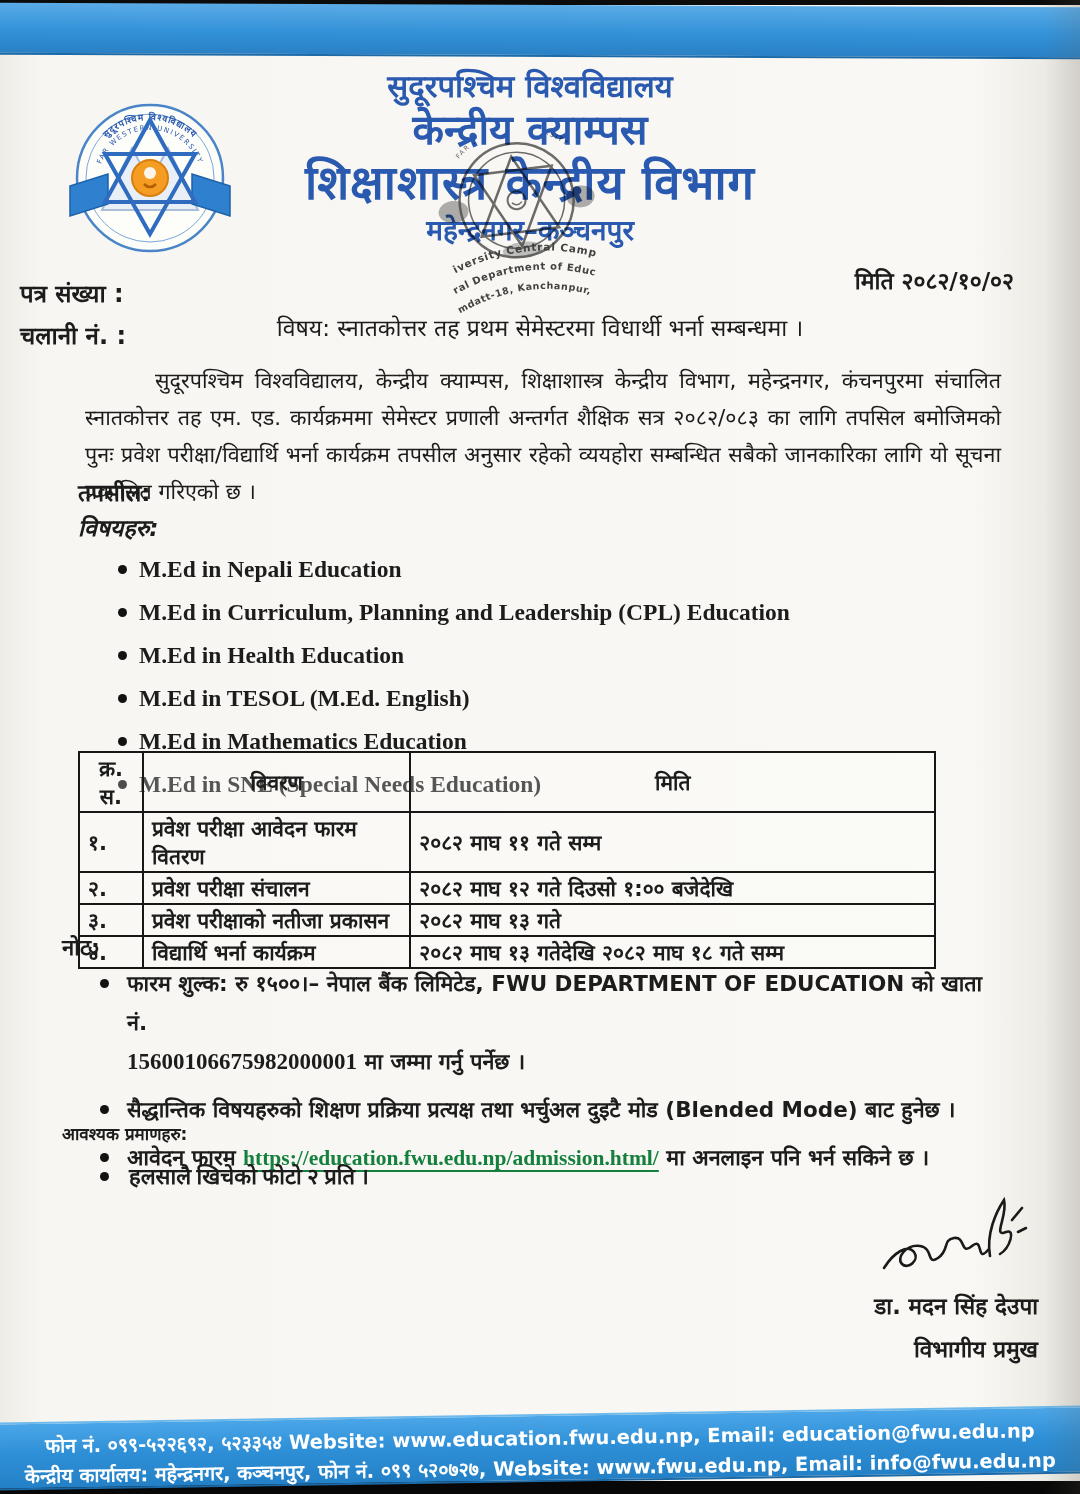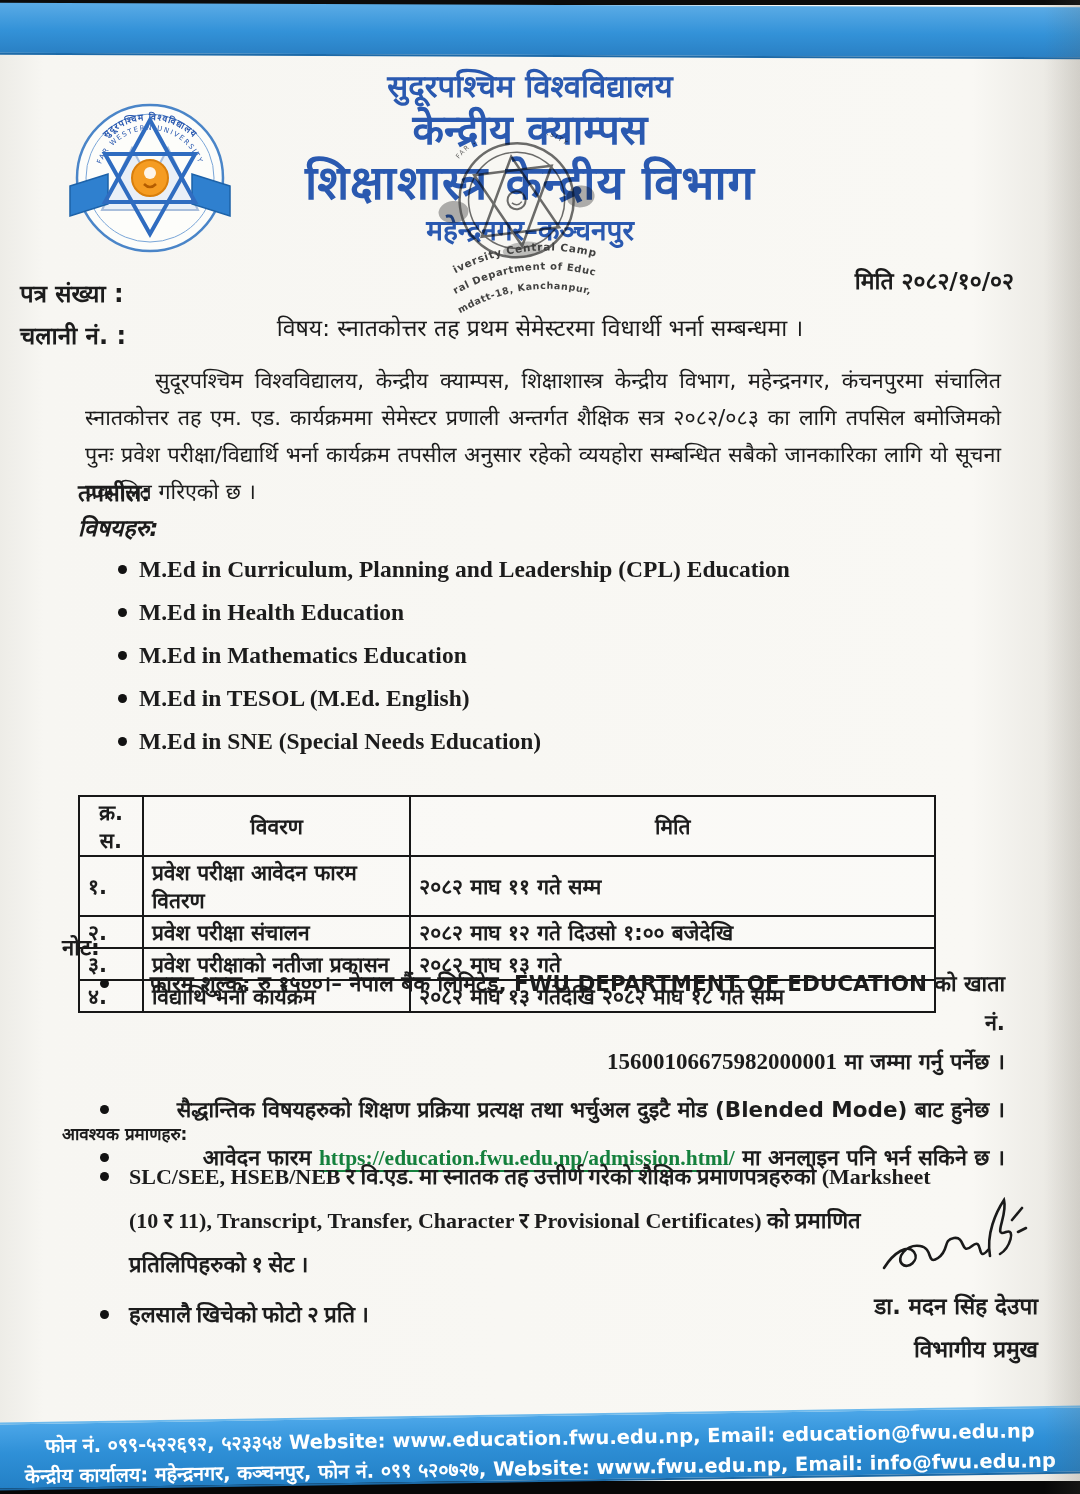--- a/index.html
+++ b/index.html
@@ -35,33 +35,33 @@
   .para{left:85px;width:916px;top:362px;font-size:21.5px;line-height:37px;
     text-align:justify;text-indent:70px;}
   .h-details{left:78px;top:476px;font-size:23px;font-weight:bold;}
   .h-subjects{left:78px;top:511px;font-size:23px;font-weight:bold;font-style:italic;}
   
   .subjects{left:118px;top:548px;}
   .subjects .item{display:flex;align-items:center;gap:12px;height:43px;
     font-family:"Liberation Serif","DejaVu Serif",serif;font-weight:bold;font-size:23.5px;}
   .dot{width:9px;height:9px;border-radius:50%;background:#121212;flex:0 0 auto;}
   
-  table.sched{left:78px;top:795px;width:858px;position:absolute;border-collapse:collapse;
+  table.sched{left:78px;top:751px;width:858px;position:absolute;border-collapse:collapse;
     background:rgba(255,255,255,0.25);}
   table.sched th,table.sched td{border:2px solid #171717;font-size:21px;font-weight:bold;
     padding:1px 8px;height:27px;vertical-align:middle;}
   table.sched th{text-align:center;}
   table.sched td{text-align:left;}
   td.ser{text-align:left;padding-left:10px;}
   col.c1{width:64px;} col.c2{width:268px;} col.c3{width:526px;}
   
   .h-note{left:62px;top:931px;font-size:22px;font-weight:bold;}
   .notes{left:100px;top:964px;width:905px;}
   .note{display:flex;gap:18px;font-size:21.5px;line-height:39px;margin-bottom:9px;font-weight:bold;}
-  .note .txt{flex:1;text-align:right;}
+  .note .txt{flex:1;}
   .note .dot{margin-top:15px;}
   .acct{font-family:"Liberation Serif","DejaVu Serif",serif;font-size:23px;}
   .link{color:#15803d;text-decoration:underline;text-underline-offset:5px;text-decoration-thickness:2px;
     font-family:"Liberation Serif","DejaVu Serif",serif;}
   
   .h-req{left:62px;top:1122px;font-size:17px;font-weight:bold;}
   .reqs{left:100px;top:1155px;width:880px;}
   .req{display:flex;gap:20px;font-size:22px;line-height:44px;font-weight:bold;margin-bottom:6px;
     font-family:"Liberation Serif","DejaVu Serif",serif;}
   .req .txt{flex:1;max-width:820px;}
@@ -156,33 +156,37 @@
 <div class="abs subject">विषय: स्नातकोत्तर तह प्रथम सेमेस्टरमा  विधार्थी भर्ना सम्बन्धमा ।</div>
 
 <div class="abs para">सुदूरपश्चिम विश्वविद्यालय, केन्द्रीय क्याम्पस, शिक्षाशास्त्र केन्द्रीय विभाग, महेन्द्रनगर, कंचनपुरमा संचालित स्नातकोत्तर तह एम. एड. कार्यक्रममा सेमेस्टर प्रणाली अन्तर्गत शैक्षिक सत्र २०८२/०८३ का लागि तपसिल बमोजिमको पुनः प्रवेश परीक्षा/विद्यार्थि भर्ना कार्यक्रम तपसील अनुसार रहेको व्ययहोरा सम्बन्धित सबैको जानकारिका लागि यो सूचना प्रकासित गरिएको छ ।</div>
 
 <div class="abs h-details">तपसील:</div>
 <div class="abs h-subjects">विषयहरु:</div>
 
 <div class="abs subjects">
   <div class="item">
       <span class="dot"></span>
+      <span>M.Ed in Nepali Education</span>
+    </div>
+  <div class="item">
+      <span class="dot"></span>
       <span>M.Ed in Curriculum, Planning and Leadership (CPL) Education</span>
     </div>
   <div class="item">
       <span class="dot"></span>
       <span>M.Ed in Health Education</span>
     </div>
   <div class="item">
       <span class="dot"></span>
+      <span>M.Ed in TESOL (M.Ed. English)</span>
+    </div>
+  <div class="item">
+      <span class="dot"></span>
       <span>M.Ed in Mathematics Education</span>
-    </div>
-  <div class="item">
-      <span class="dot"></span>
-      <span>M.Ed in TESOL (M.Ed. English)</span>
     </div>
   <div class="item">
       <span class="dot"></span>
       <span>M.Ed in SNE (Special Needs Education)</span>
     </div>
 </div>
 
 <table class="sched">
   <colgroup>
       <col class="c1">
@@ -236,24 +240,20 @@
     <span class="txt">
       <span>आवेदन फारम </span><span class="link">https://education.fwu.edu.np/admission.html/</span><span>  मा अनलाइन पनि भर्न सकिने छ ।</span>
     </span>
   </div>
 </div>
 
 <div class="abs h-req">आवश्यक प्रमाणहरु:</div>
 <div class="abs reqs">
   <div class="req">
     <span class="dot"></span>
-    <span class="txt">SLC/SEE, HSEB/NEB र वि.एड. मा स्नातक तह उत्तीर्ण गरेको शैक्षिक प्रमाणपत्रहरुको (Marksheet (10 र 11), Transcript, Transfer, Character र Provisional Certificates) को प्रमाणित प्रतिलिपिहरुको १ सेट ।</span>
-  </div>
-  <div class="req">
-    <span class="dot"></span>
     <span class="txt">हलसालै खिचेको फोटो २ प्रति ।</span>
   </div>
 </div>
 
 <div class="abs sig">
   <svg width="160" height="92" viewBox="0 0 160 92">
     <g stroke="#1a1a1a" stroke-width="2.6" fill="none" stroke-linecap="round">
       <path d="M6,76 C16,60 30,52 36,60 C42,68 30,78 24,72 C18,66 28,52 42,54 C56,56 48,74 60,66 C72,58 64,48 76,46 C88,44 82,64 94,54 C106,44 98,72 110,58"></path>
       <path d="M112,64 C108,42 118,20 126,8 C130,24 114,46 128,40 C138,36 132,56 122,62"></path>
       <path d="M134,28 l10,-12"></path>

